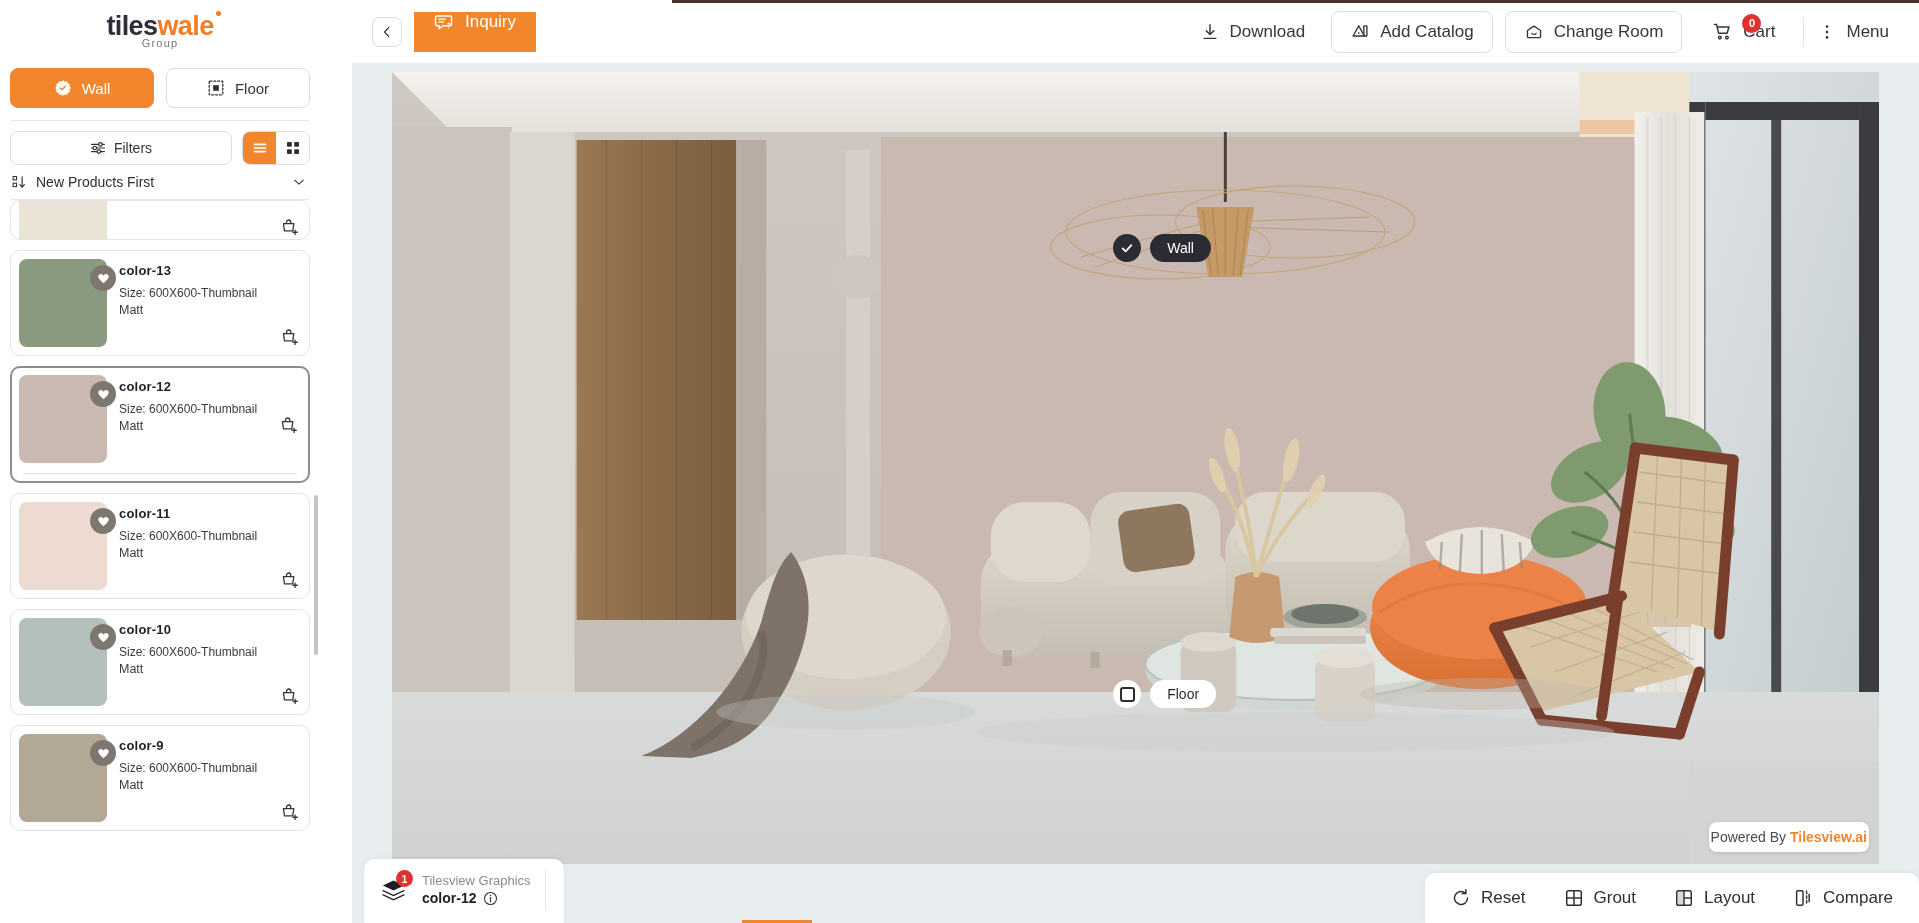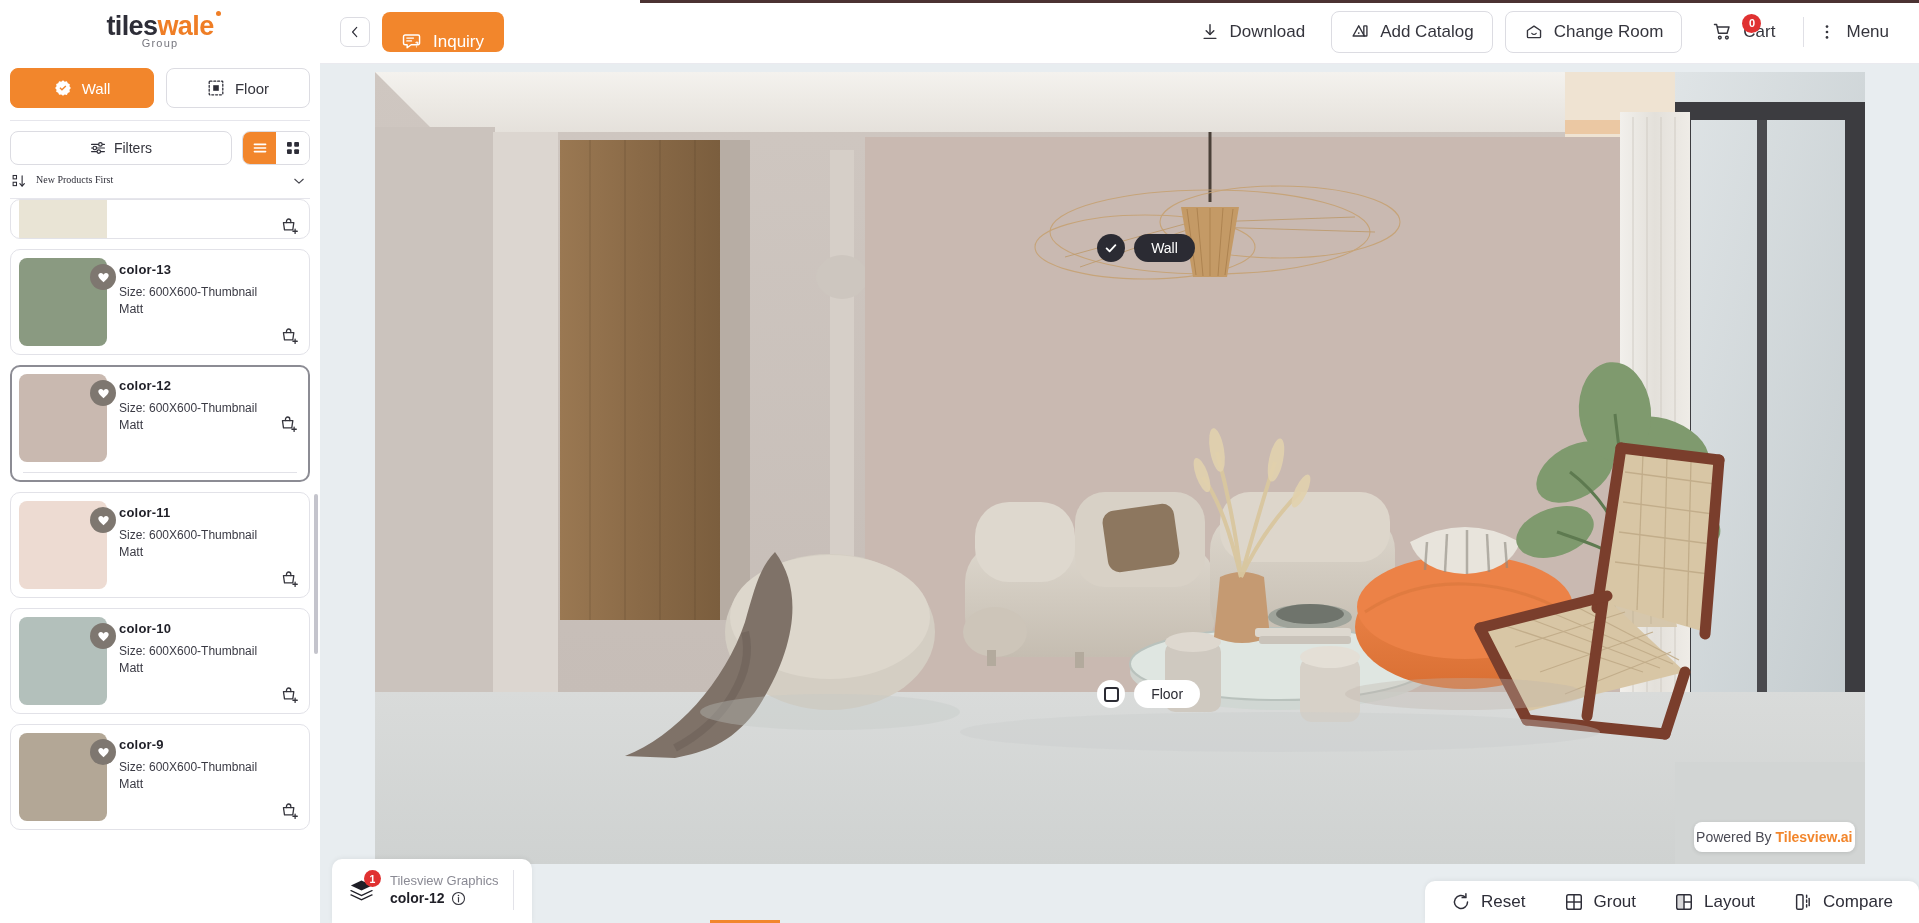--- a/index.html
+++ b/index.html
@@ -2,21 +2,21 @@
 <html><head>
 <meta charset="utf-8">
 <style>
   * { box-sizing: border-box; margin: 0; padding: 0; }
   html, body {
     width: 1919px; height: 923px;
     font-family: "Liberation Sans", sans-serif;
     background: #ffffff;
     overflow: hidden;
   }
-  #app { position: relative; width: 1919px; height: 923px; display: flex; }
+  #app { position: relative; width: 1919px; height: 923px; display: flex; gap: 32px; }
 
   
   #sidebar {
     width: 320px; height: 923px;
     background: #ffffff;
     display: flex; flex-direction: column;
     flex: 0 0 320px;
     position: relative;
     z-index: 5;
   }
@@ -60,22 +60,22 @@
     width: 100%; height: 34px; border: 1px solid #dcdce2; border-radius: 8px;
     padding: 0 32px 0 10px; font-size: 14px; color: #35353d;
     font-family: "Liberation Sans", sans-serif; outline: none; background: #fff;
   }
   .search-clear {
     position: absolute; right: 22px; top: 50%; transform: translateY(-45%);
     cursor: pointer; color: #45454d; font-size: 15px; line-height: 1;
   }
 
   .sort-row {
-    display: flex; align-items: flex-start; gap: 9px;
-    padding: 9px 14px 9px 12px; font-size: 10px; color: #2e2e38; cursor: pointer; font-family: Liberation Serif, serif;
+    display: flex; align-items: center; gap: 9px;
+    padding: 9px 14px 9px 12px; font-size: 14px; color: #2e2e38; cursor: pointer;
   }
   .sort-label { flex: 1; }
   .sort-sep { height: 1px; background: #e6e6ec; margin: 0 10px; }
 
   .product-list {
     flex: 1 1 auto; overflow-y: auto; padding: 0 10px 0 10px; position: relative;
   }
   .product-card {
     border: 1px solid #e2e2e8; border-radius: 10px; background: #fff;
     margin-bottom: 10px; padding: 8px; position: relative; cursor: pointer;
@@ -113,22 +113,22 @@
   #topbar {
     height: 64px; flex: 0 0 64px; background: #fff;
     display: flex; align-items: center; padding: 0 24px 0 20px;
     border-bottom: 1px solid #eaeaef;
   }
   .back-btn {
     width: 30px; height: 30px; border: 1px solid #dcdce2; border-radius: 7px; background: #fff;
     display: flex; align-items: center; justify-content: center; cursor: pointer; margin-right: 12px;
   }
   .inquiry-btn {
-    height: 40px; background: #f2862c; color: #fff; border-radius: 8px;
-    display: flex; align-items: flex-end; gap: 10px; padding: 0 20px;
+    height: 40px; background: #f2862c; color: #fff; border-radius: 0;
+    display: flex; align-items: flex-start; gap: 10px; padding: 0 20px;
     font-size: 17px; cursor: pointer; border: none;
   }
   .tb-spacer { flex: 1 1 auto; }
   .tb-plain {
     display: flex; align-items: center; gap: 10px; font-size: 17px; color: #35353d;
     cursor: pointer; padding: 0 14px; height: 40px;
   }
   .tb-boxed {
     display: flex; align-items: center; gap: 10px; font-size: 17px; color: #35353d;
     cursor: pointer; padding: 0 18px; height: 42px; border: 1px solid #dcdce2; border-radius: 8px;
@@ -192,21 +192,21 @@
     position: absolute; top: -5px; right: -5px; background: #e03131; color: #fff;
     width: 17px; height: 17px; border-radius: 50%; font-size: 10.5px; font-weight: 700;
     display: flex; align-items: center; justify-content: center;
   }
   .bb-texts { line-height: 1.35; }
   .bb-title { font-size: 13px; color: #8a8a94; }
   .bb-sub { font-size: 14px; font-weight: 700; color: #1f1f27; display: flex; align-items: center; gap: 7px; }
   .bb-vsep { width: 1px; height: 40px; background: #e3e3e9; }
   .bb-right {
     margin-left: auto; margin-right: 0; background: #fff;
-    border-radius: 10px 10px 0 0; padding: 0 26px; height: 42px;
+    border-radius: 10px 10px 0 0; padding: 0 26px; height: 50px;
     display: flex; align-items: center; gap: 38px; pointer-events: auto;
     box-shadow: 0 -1px 5px rgba(0,0,0,.06);
   }
   .bb-btn { display: flex; align-items: center; gap: 10px; font-size: 17px; color: #2e2e38; cursor: pointer; }
 
   
   .topstrip { position: absolute; top: 0; left: 320px; right: 0; height: 3px; background: #4b3232; z-index: 20; }
   .orange-tab { position: absolute; left: 390px; bottom: 0; width: 70px; height: 3px; background: #f2862c; }
   svg { display: block; }
 </style>

